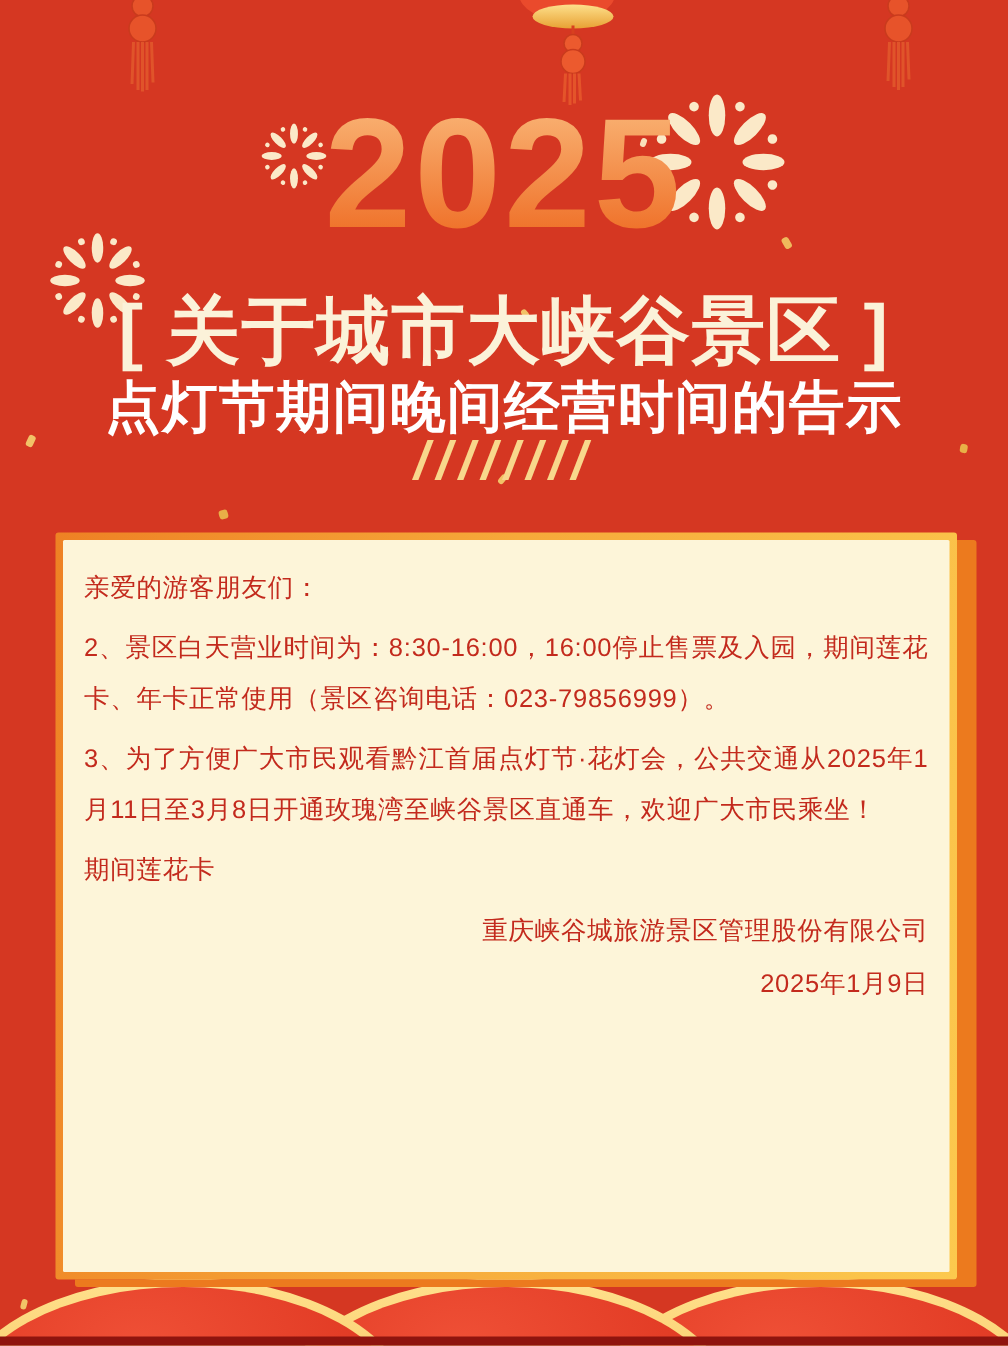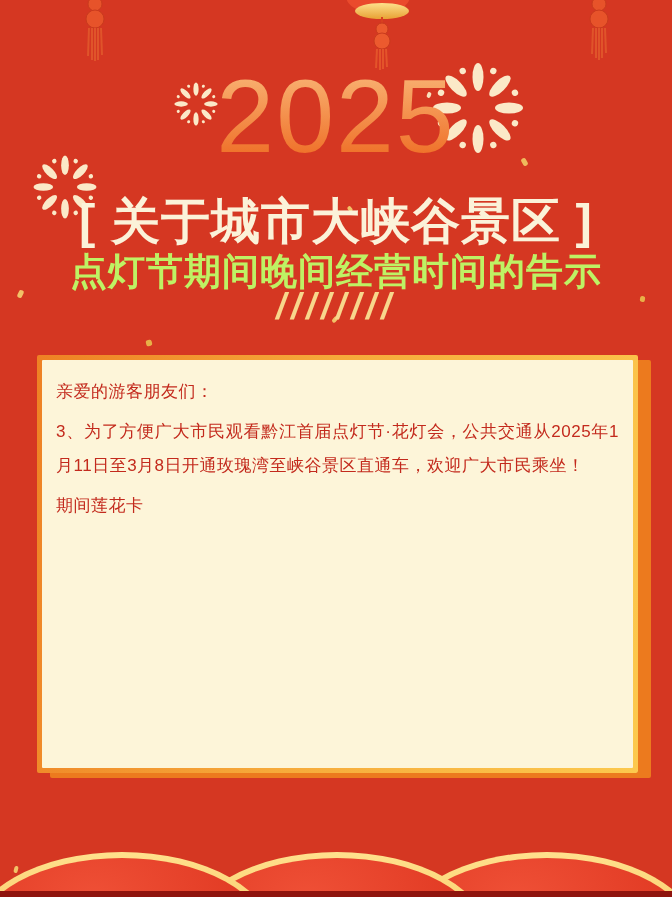--- a/index.html
+++ b/index.html
@@ -4,41 +4,41 @@
 <style>
   html,body{margin:0;padding:0;background:#555;}
   .poster{
     position:relative;width:672px;height:897px;overflow:hidden;
     background:#d53722;
     font-family:"Liberation Sans","DejaVu Sans",sans-serif;
   }
   
   .year{
     position:absolute;top:64px;left:0;width:100%;text-align:center;
-    font-size:104px;font-weight:400;letter-spacing:2px;line-height:1;
+    font-size:104px;font-weight:700;letter-spacing:2px;line-height:1;
     background:linear-gradient(180deg,#f9b273 8%,#ef7129 88%);
     -webkit-background-clip:text;background-clip:text;color:transparent;
   }
   .main-title{
     position:absolute;top:192px;left:0;width:100%;text-align:center;
     font-size:49px;font-weight:800;color:#fbf2d9;letter-spacing:1px;
     line-height:1.2;white-space:nowrap;
   }
   .subtitle{
     position:absolute;top:247px;left:0;width:100%;text-align:center;
-    font-size:37px;font-weight:800;color:#bef264;letter-spacing:1px;
+    font-size:37px;font-weight:800;color:#ffffff;letter-spacing:1px;
   }
   .slashes{
     position:absolute;top:286px;left:0;width:100%;text-align:center;
     font-size:36px;font-weight:800;color:#f8d78c;letter-spacing:5px;
     font-style:italic;
   }
   
   .card-frame{
-    position:absolute;left:37px;top:355px;width:601px;height:418px;
+    position:absolute;left:37px;top:355px;width:601px;height:498px;
     background:linear-gradient(100deg,#ee8124 0%,#f6a93a 45%,#fcc94e 100%);
     padding:5px;box-sizing:border-box;border-radius:2px;
     box-shadow:13px 5px 0 #ec7a1e;z-index:4;
   }
   .card-inner{
     width:100%;height:100%;box-sizing:border-box;overflow:hidden;
     background:#fdf5d9;border-radius:1px;
     padding:15px 14px 8px 14px;
     color:#c32a1d;font-size:17px;line-height:34px;letter-spacing:.5px;
     text-align:justify;
@@ -180,22 +180,27 @@
   <div class="confetti" style="left:14px;top:866px;width:4px;height:7px;background:#f3c96b;transform:rotate(15deg)"></div>
 
   <div class="year">2025</div>
   <div class="main-title">[ 关于城市大峡谷景区 ]</div>
   <div class="subtitle">点灯节期间晚间经营时间的告示</div>
   <div class="slashes">////////</div>
 
   <div class="card-frame">
     <div class="card-inner">
       <p>亲爱的游客朋友们：</p>
+      <p>2、景区白天营业时间为：8:30-16:00，16:00停止售票及入园，期间莲花卡、年卡正常使用（景区咨询电话：023-79856999）。</p>
       <p>3、为了方便广大市民观看黔江首届点灯节·花灯会，公共交通从2025年1月11日至3月8日开通玫瑰湾至峡谷景区直通车，欢迎广大市民乘坐！</p>
       <p>期间莲花卡</p>
+      <div class="signature">
+        <div>重庆峡谷城旅游景区管理股份有限公司</div>
+        <div>2025年1月9日</div>
+      </div>
     </div>
   </div>
 
   <div class="scallop s1">
       <div class="scallop-inner"></div>
     </div>
   <div class="scallop s2">
       <div class="scallop-inner"></div>
     </div>
   <div class="scallop s3">

